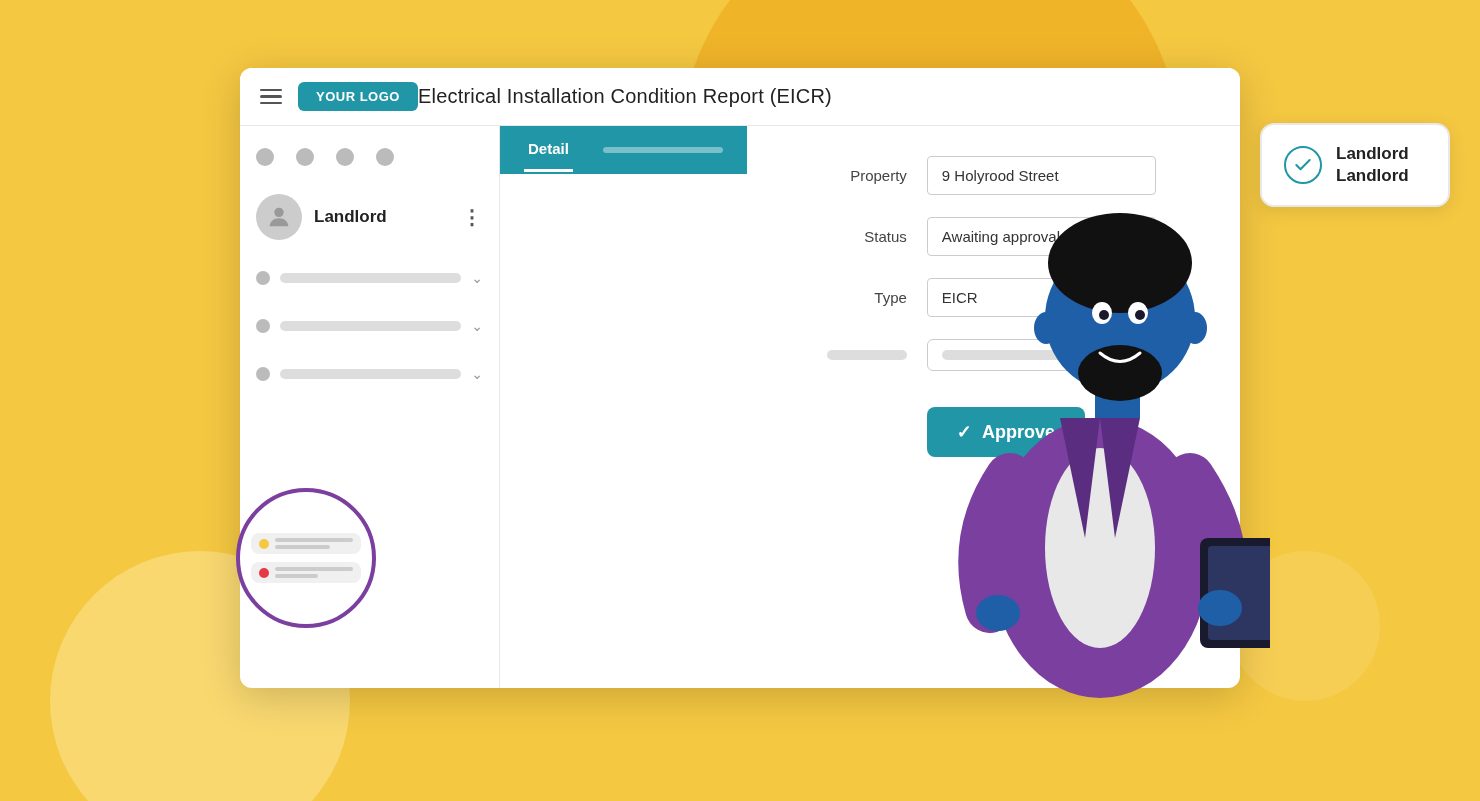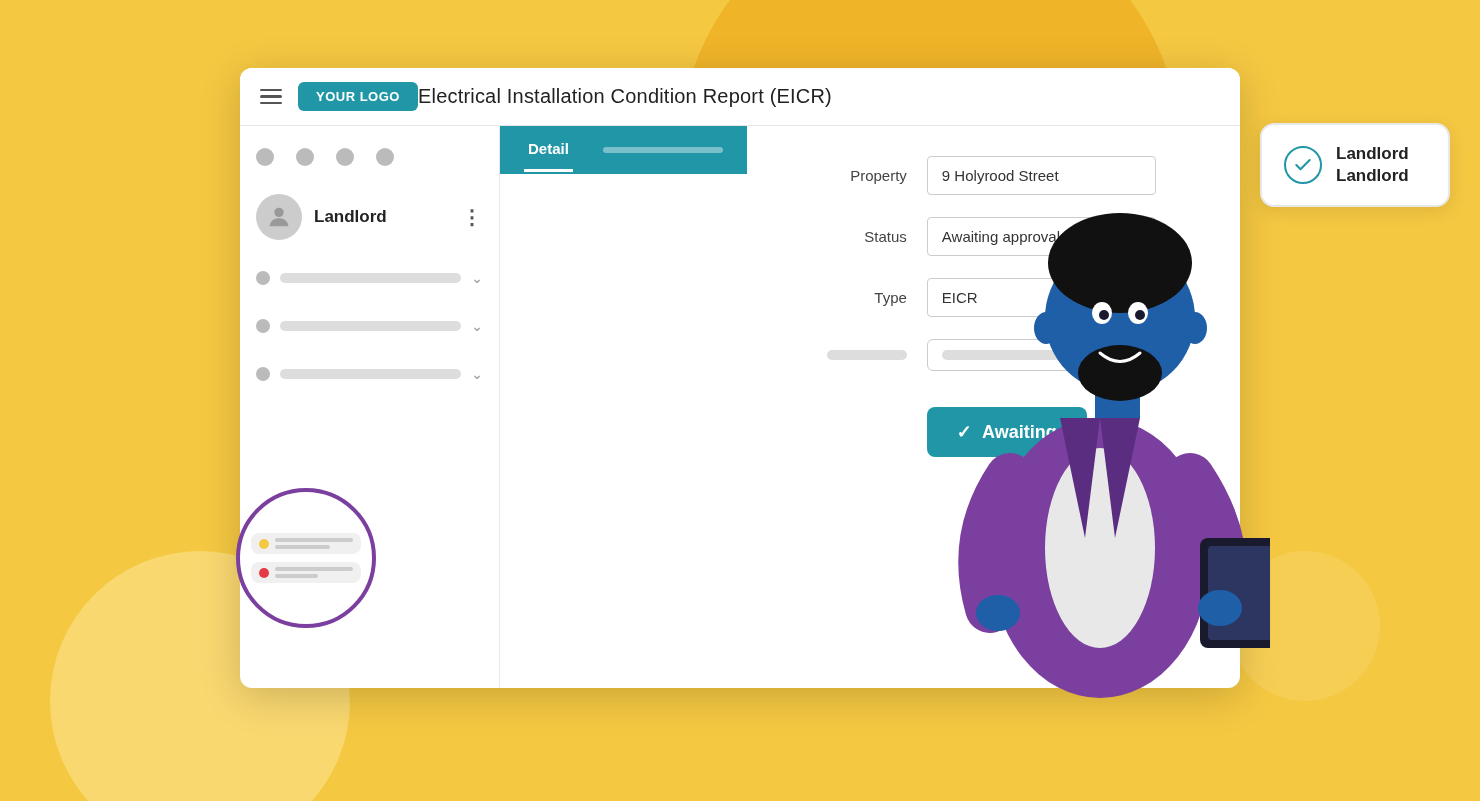--- a/index.html
+++ b/index.html
@@ -509,21 +509,21 @@
 
           <div class="form-row">
             <div style="width:80px;height:10px;background:#ddd;border-radius:5px;margin-right:20px;margin-left:40px;"></div>
             <div class="form-input-placeholder">
               <div class="input-placeholder-bar"></div>
             </div>
           </div>
 
           <button class="approve-btn">
             <span class="check-icon">✓</span>
-            <span>Awaiting</span>
+            <span>Approve</span>
           </button>
 
         </div>
       </div>
     </div>
 
     <div class="approved-bubble">
       <div class="approved-check-circle">
         <svg viewBox="0 0 24 24" fill="none" stroke="#2196A7" stroke-width="2.5" stroke-linecap="round" stroke-linejoin="round">
           <polyline points="20 6 9 17 4 12"></polyline>

